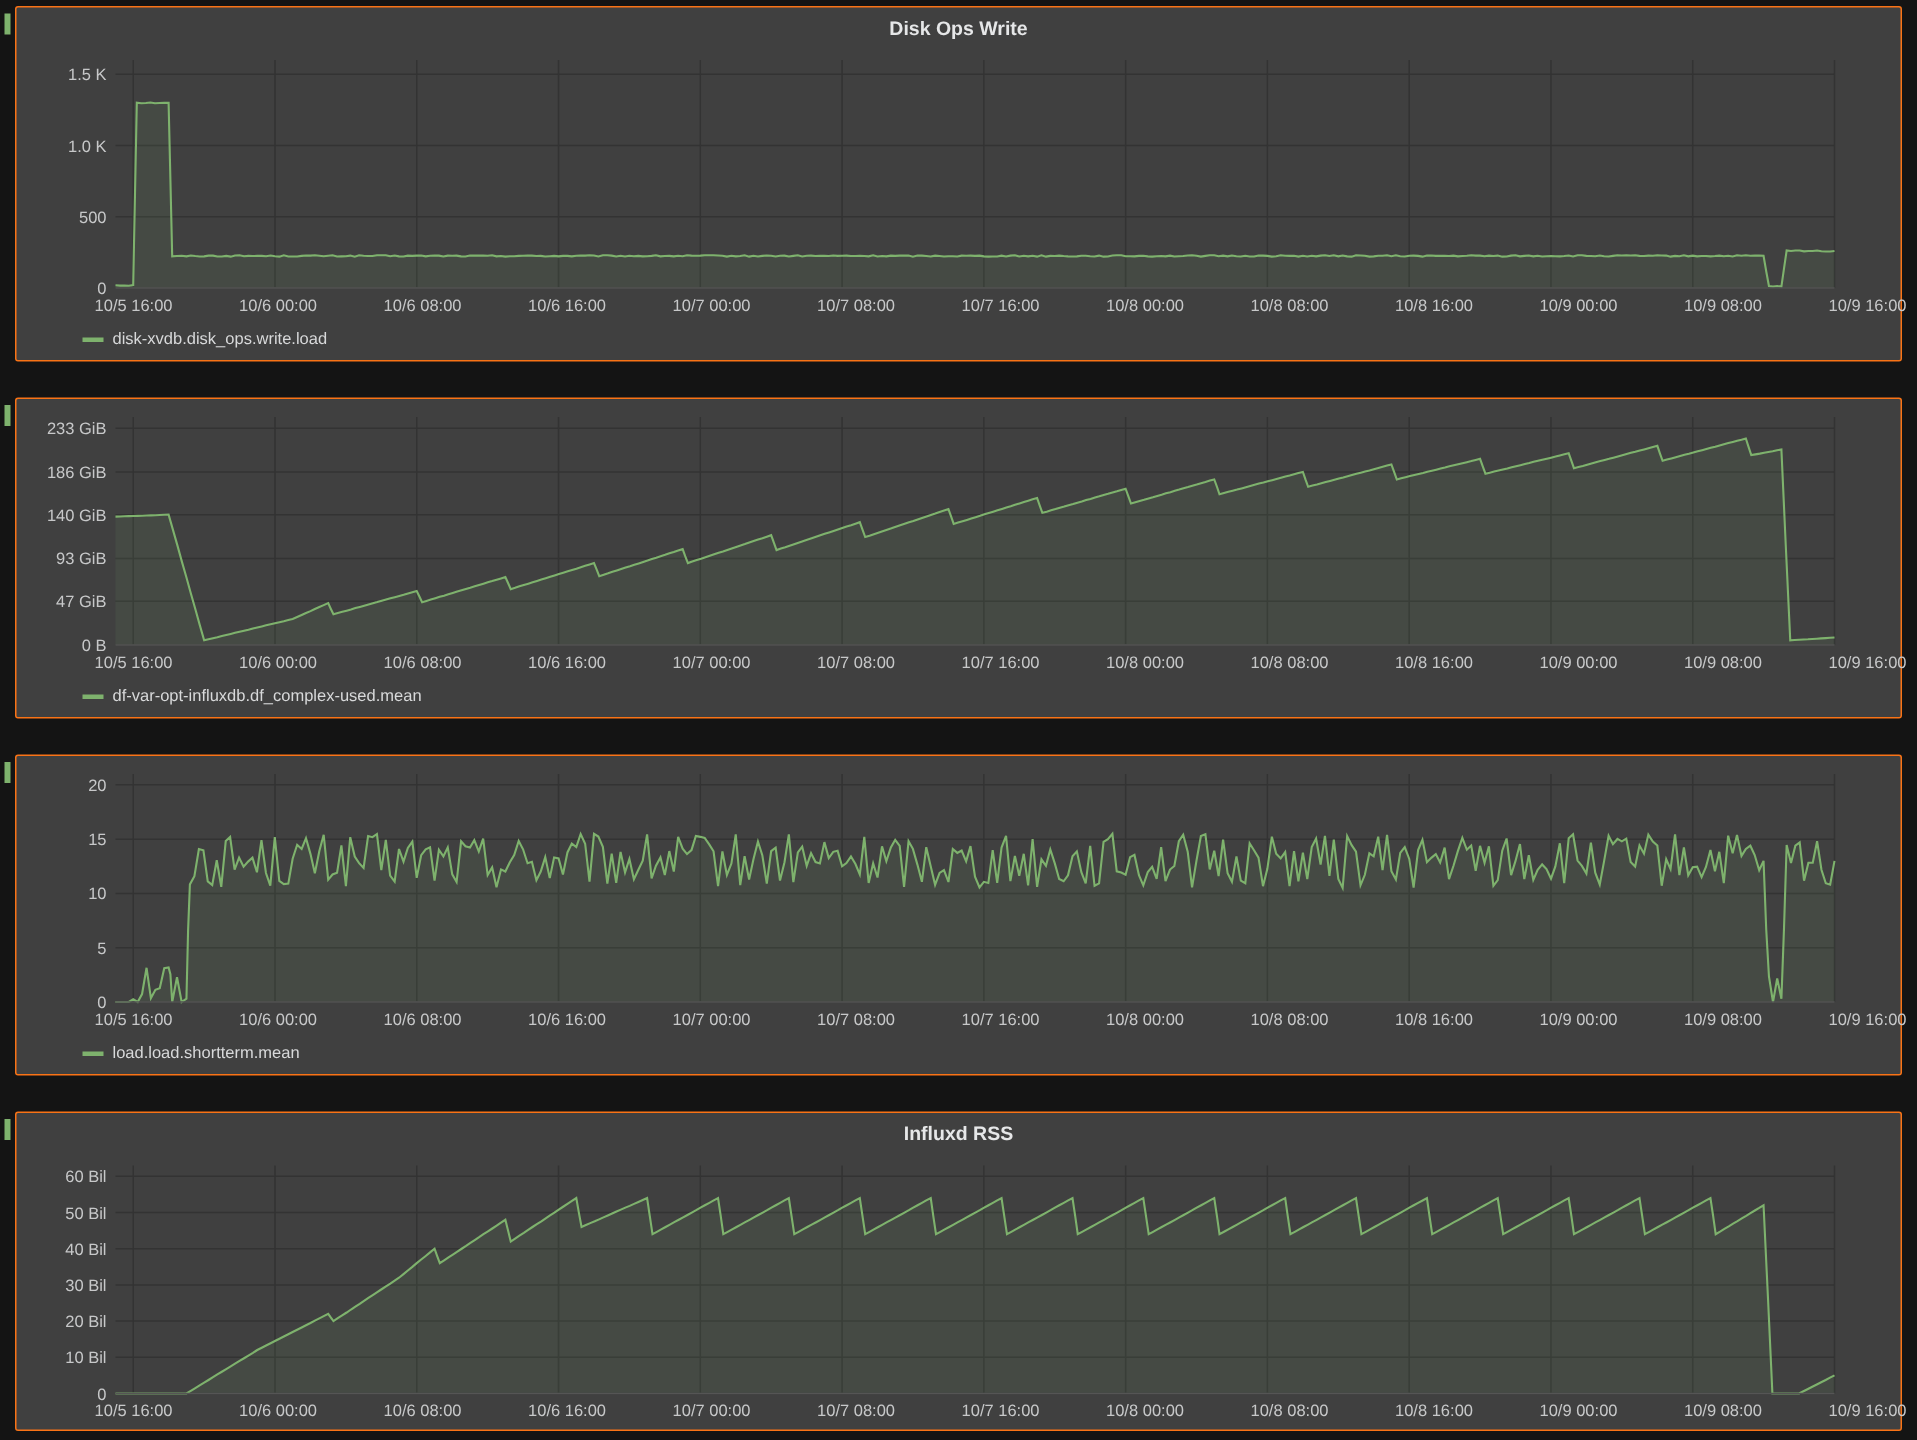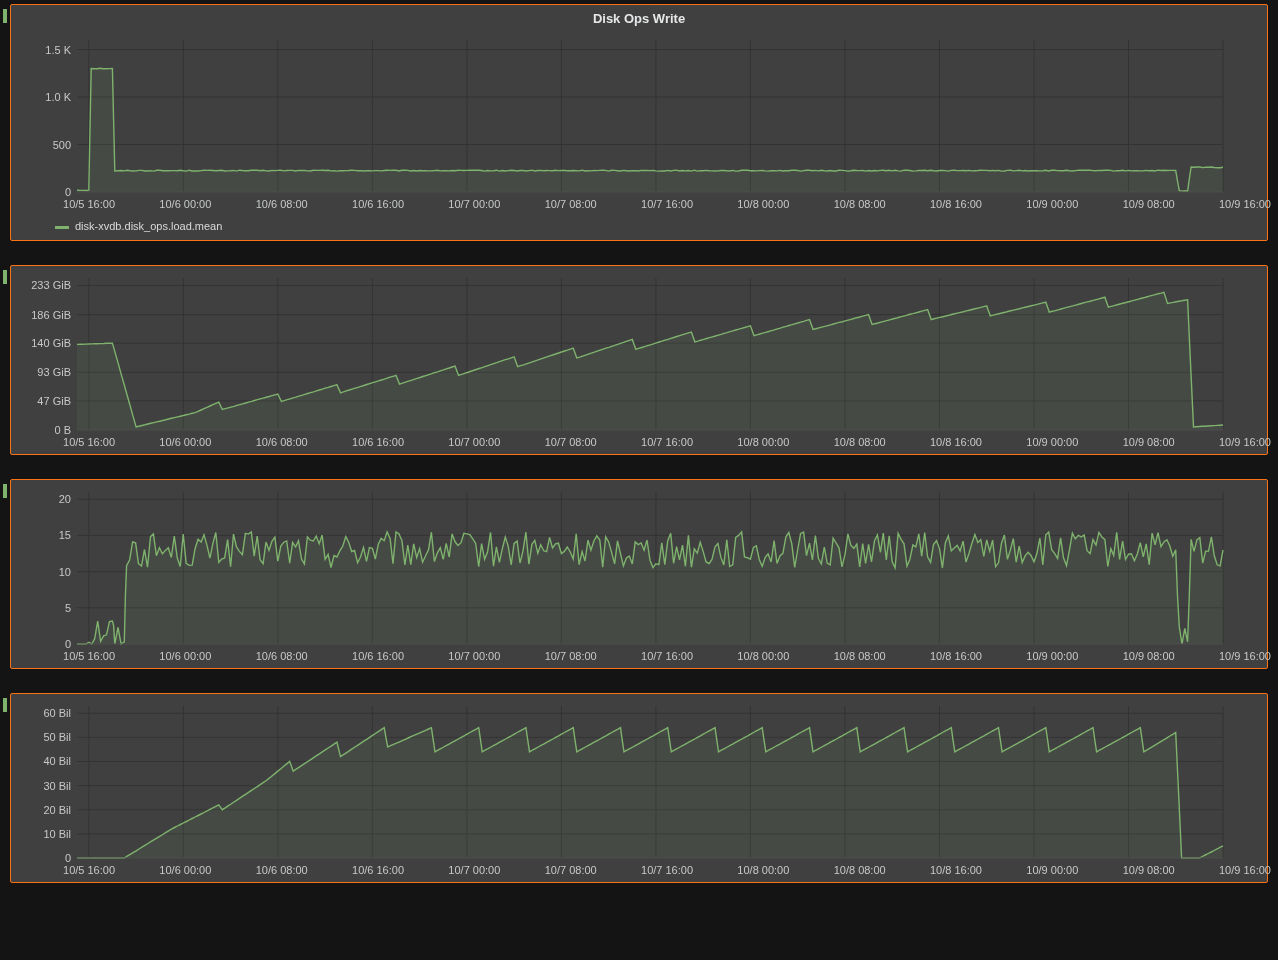--- a/index.html
+++ b/index.html
@@ -70,21 +70,21 @@
         <span class="x-tick" style="left:42.2680412371134%">10/7 08:00</span>
         <span class="x-tick" style="left:50.51546391752577%">10/7 16:00</span>
         <span class="x-tick" style="left:58.76288659793815%">10/8 00:00</span>
         <span class="x-tick" style="left:67.0103092783505%">10/8 08:00</span>
         <span class="x-tick" style="left:75.25773195876289%">10/8 16:00</span>
         <span class="x-tick" style="left:83.50515463917526%">10/9 00:00</span>
         <span class="x-tick" style="left:91.75257731958763%">10/9 08:00</span>
         <span class="x-tick" style="left:100%">10/9 16:00</span>
       </div>
     <div class="legend">
-      <span class="swatch"></span><span>disk-xvdb.disk_ops.load.mean</span>
+      <span class="swatch"></span><span>disk-xvdb.disk_ops.write.load</span>
     </div>
   </div>
     <div class="panel">
     <div class="accent"></div>
     <div class="plot-wrap">
       <svg class="plot" width="1210" height="164">
         <g class="grid">
             <line x1="56" x2="1202" y1="158" y2="158"></line>
             <line x1="56" x2="1202" y1="128.84081632653061" y2="128.84081632653061"></line>
             <line x1="56" x2="1202" y1="100.30204081632652" y2="100.30204081632652"></line>
@@ -130,20 +130,23 @@
         <span class="x-tick" style="left:34.02061855670103%">10/7 00:00</span>
         <span class="x-tick" style="left:42.2680412371134%">10/7 08:00</span>
         <span class="x-tick" style="left:50.51546391752577%">10/7 16:00</span>
         <span class="x-tick" style="left:58.76288659793815%">10/8 00:00</span>
         <span class="x-tick" style="left:67.0103092783505%">10/8 08:00</span>
         <span class="x-tick" style="left:75.25773195876289%">10/8 16:00</span>
         <span class="x-tick" style="left:83.50515463917526%">10/9 00:00</span>
         <span class="x-tick" style="left:91.75257731958763%">10/9 08:00</span>
         <span class="x-tick" style="left:100%">10/9 16:00</span>
       </div>
+    <div class="legend">
+      <span class="swatch"></span><span>df-var-opt-influxdb.df_complex-used.mean</span>
+    </div>
   </div>
     <div class="panel">
     <div class="accent"></div>
     <div class="plot-wrap">
       <svg class="plot" width="1210" height="164">
         <g class="grid">
             <line x1="56" x2="1202" y1="158" y2="158"></line>
             <line x1="56" x2="1202" y1="121.8095238095238" y2="121.8095238095238"></line>
             <line x1="56" x2="1202" y1="85.61904761904762" y2="85.61904761904762"></line>
             <line x1="56" x2="1202" y1="49.42857142857142" y2="49.42857142857142"></line>
@@ -186,23 +189,27 @@
         <span class="x-tick" style="left:34.02061855670103%">10/7 00:00</span>
         <span class="x-tick" style="left:42.2680412371134%">10/7 08:00</span>
         <span class="x-tick" style="left:50.51546391752577%">10/7 16:00</span>
         <span class="x-tick" style="left:58.76288659793815%">10/8 00:00</span>
         <span class="x-tick" style="left:67.0103092783505%">10/8 08:00</span>
         <span class="x-tick" style="left:75.25773195876289%">10/8 16:00</span>
         <span class="x-tick" style="left:83.50515463917526%">10/9 00:00</span>
         <span class="x-tick" style="left:91.75257731958763%">10/9 08:00</span>
         <span class="x-tick" style="left:100%">10/9 16:00</span>
       </div>
-  </div>
-    <div class="panel">
-    <div class="accent"></div>
+    <div class="legend">
+      <span class="swatch"></span><span>load.load.shortterm.mean</span>
+    </div>
+  </div>
+    <div class="panel">
+    <div class="accent"></div>
+    <div class="panel-title">Influxd RSS</div>
     <div class="plot-wrap">
       <svg class="plot" width="1210" height="164">
         <g class="grid">
             <line x1="56" x2="1202" y1="158" y2="158"></line>
             <line x1="56" x2="1202" y1="133.87301587301587" y2="133.87301587301587"></line>
             <line x1="56" x2="1202" y1="109.74603174603175" y2="109.74603174603175"></line>
             <line x1="56" x2="1202" y1="85.61904761904762" y2="85.61904761904762"></line>
             <line x1="56" x2="1202" y1="61.492063492063494" y2="61.492063492063494"></line>
             <line x1="56" x2="1202" y1="37.36507936507937" y2="37.36507936507937"></line>
             <line x1="56" x2="1202" y1="13.238095238095246" y2="13.238095238095246"></line>

